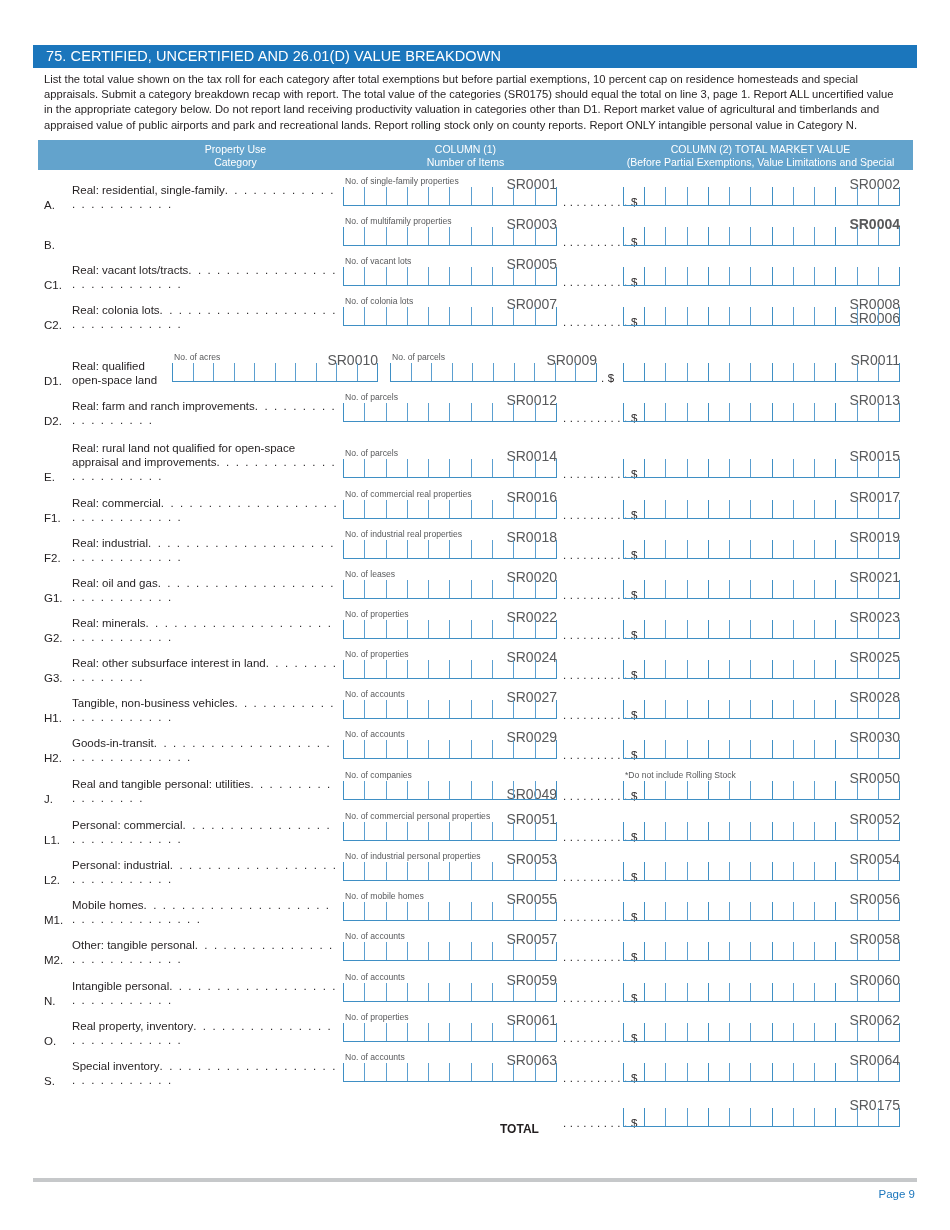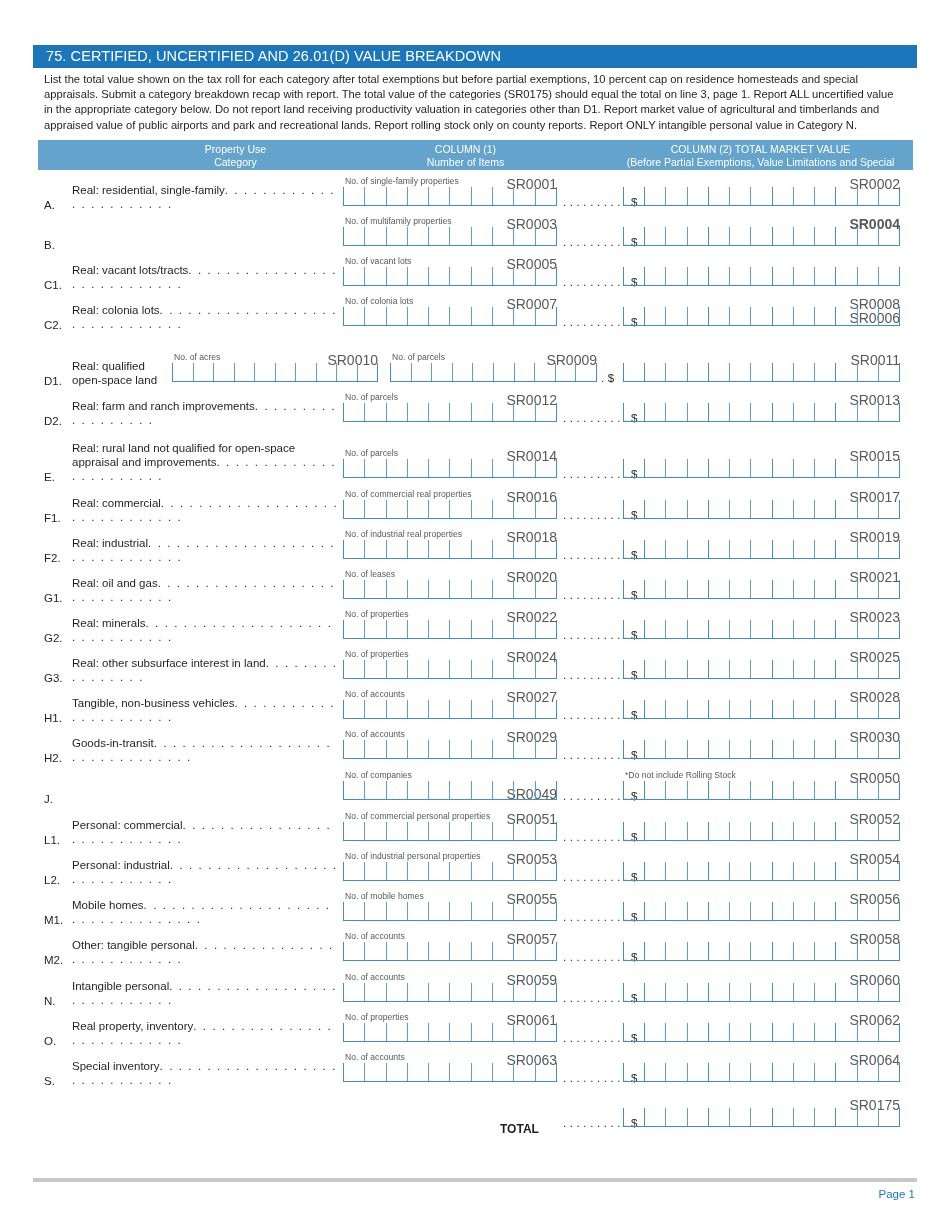--- a/index.html
+++ b/index.html
@@ -697,20 +697,21 @@
           <div class="cell"></div>
           <div class="cell"></div>
           <div class="cell major"></div>
           <div class="cell"></div>
           <div class="cell cap-last"></div>
         </div>
       </div>
       <div class="row" style="top: 770px;">
         <div class="rlabel">
           <span class="letter">J.</span>
+          <span class="ltext"><span>Real and tangible personal: utilities</span><span class="dots">. . . . . . . . . . . . . . . . .</span></span>
         </div>
         <div class="cap" style="left: 345px; top: 0px;">No. of companies</div>
         <div class="srcode" style="top: 16px; right: 393px; margin-left: 16px;">SR0049</div>
         <div class="boxfld" style="left: 343px; width: 214px;">
           <div class="cell"></div>
           <div class="cell"></div>
           <div class="cell"></div>
           <div class="cell"></div>
           <div class="cell"></div>
           <div class="cell"></div>
@@ -1014,16 +1015,16 @@
           <div class="cell"></div>
           <div class="cell major"></div>
           <div class="cell"></div>
           <div class="cell cap-last"></div>
         </div>
       </div>
     </div>
 
   <div class="footrule"></div>
   <div class="footer">
-    <span class="fright">Page 1</span>
+    <span class="fright">Page 9</span>
   </div>
 
 </div>
 
 </body></html>

